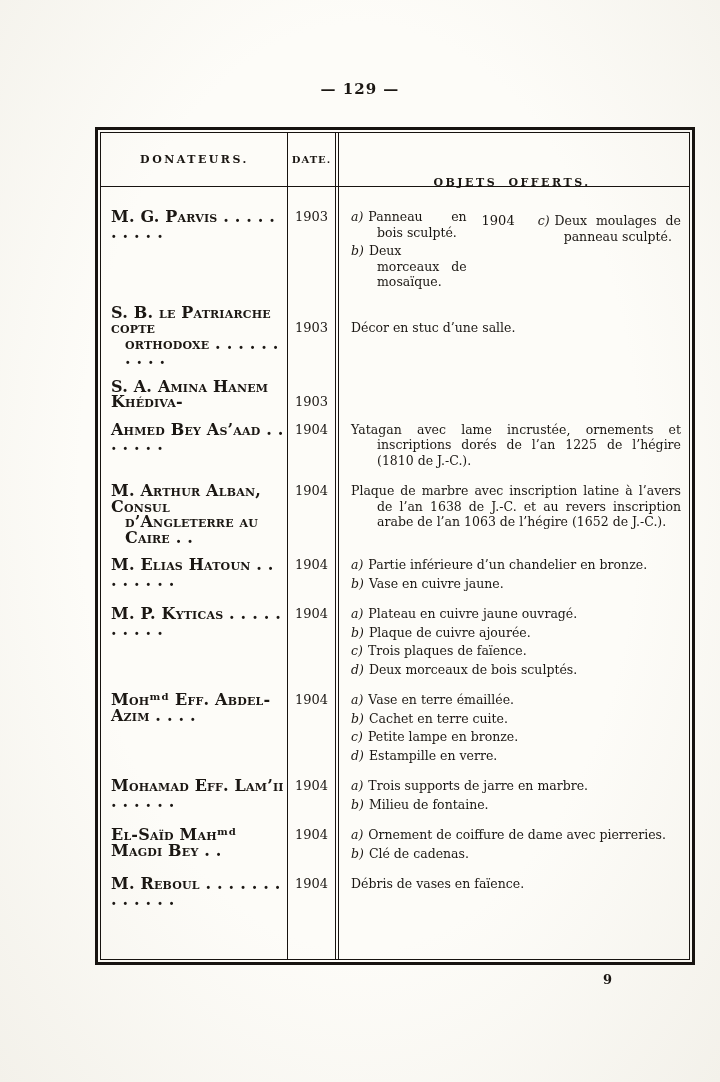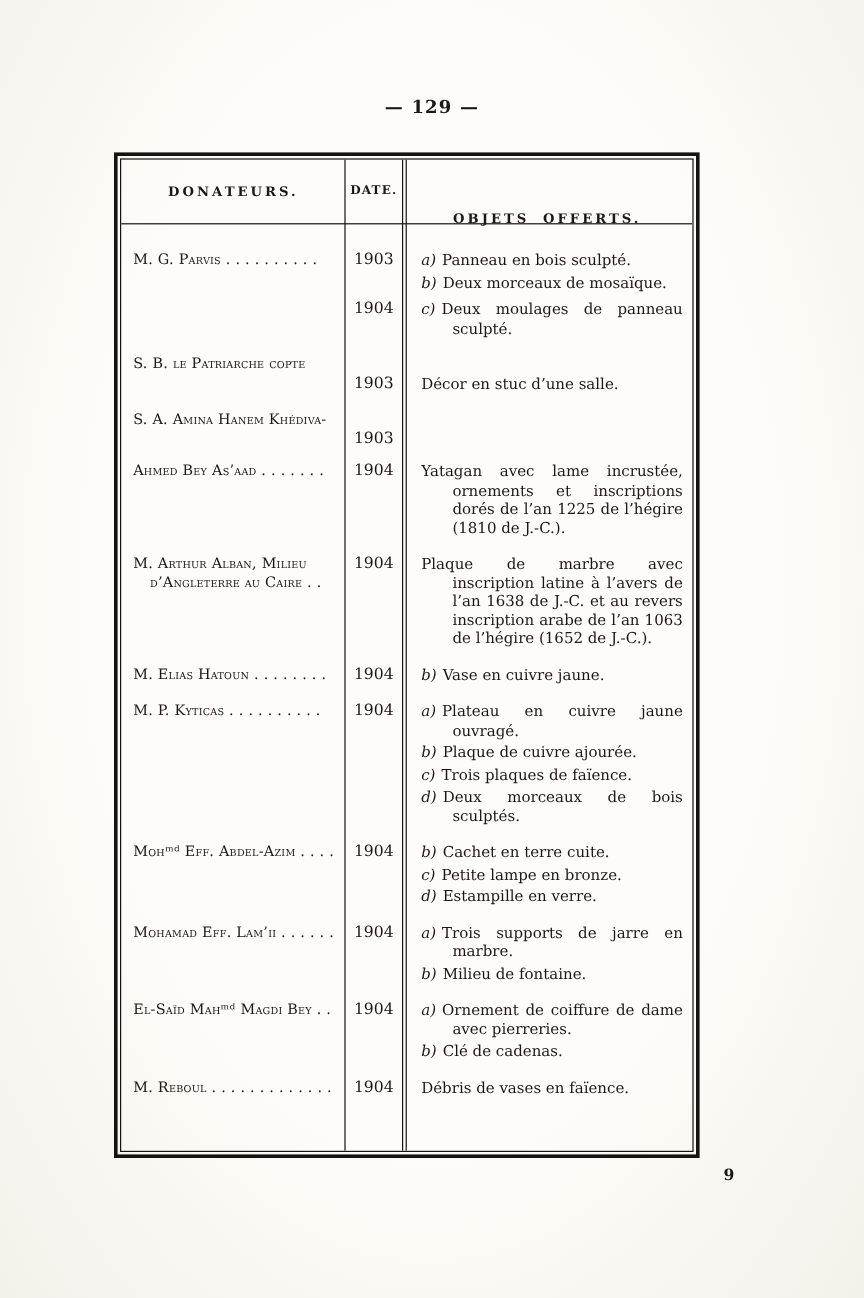--- a/index.html
+++ b/index.html
@@ -13,21 +13,21 @@
   .page{
     position:relative;width:720px;height:1082px;
     background:radial-gradient(ellipse at 50% 45%, #fdfcf8 55%, #f3f1ea 100%);
     overflow:hidden;
   }
   .page-number-top{
     position:absolute;top:80px;left:0;width:100%;
     text-align:center;font-weight:700;font-size:15px;letter-spacing:1px;
   }
   .table-outer{
-    position:absolute;left:95px;top:127px;width:488px;height:838px;
+    position:absolute;left:95px;top:127px;width:600px;height:838px;
     box-sizing:border-box;border:3px solid #171310;padding:2px;
     background:transparent;
   }
   .table-inner{
     position:relative;width:100%;height:100%;box-sizing:border-box;
     border:1px solid #171310;overflow:hidden;
   }
   .vline{position:absolute;top:0;bottom:0;left:186px;width:1px;background:#171310;}
   .vline-double{
     position:absolute;top:0;bottom:0;left:234px;width:4px;
@@ -38,25 +38,25 @@
     border-bottom:1px solid #171310;
   }
   .th{font-size:11px;font-weight:700;text-align:center;letter-spacing:2.5px;word-spacing:5px;}
   .th-donor{width:187px;}
   .th-date{width:47px;letter-spacing:1px;font-size:10px;}
   .th-obj{flex:1;margin-top:46px;}
   .tbody{padding-top:22px;}
   .row{display:flex;margin-bottom:12px;}
   .col-donor{
     width:187px;box-sizing:border-box;padding:0 4px 0 10px;
-    font-variant:small-caps;font-weight:400;font-size:12px;line-height:15.5px;
+    font-variant:small-caps;font-weight:700;font-size:16px;line-height:15.5px;
     letter-spacing:0.2px;
   }
   .donor-line.cont{padding-left:14px;}
-  .col-rest{flex:1;display:flex;flex-direction:column;}
+  .col-rest{flex:1;display:flex;flex-direction:row;}
   .group{display:flex;}
   .group + .group{margin-top:4px;}
   .g-date{width:47px;flex:none;text-align:center;font-size:13px;line-height:15.5px;}
   .g-obj{flex:1;box-sizing:border-box;padding:0 8px 0 16px;font-size:12.5px;line-height:15.5px;}
   .obj-item{padding-left:26px;text-indent:-26px;text-align:justify;margin-bottom:3px;}
   .obj-label{font-style:italic;margin-right:5px;}
   .page-number-bottom{
     position:absolute;top:972px;right:108px;
     font-size:13px;font-weight:700;
   }
@@ -97,20 +97,21 @@
                 <div class="g-date">1904</div>
                 <div class="g-obj">
                   <div class="obj-item"><span class="obj-label">c)</span><span class="obj-text">Deux moulages de panneau sculpté.</span></div>
                 </div>
               </div>
             </div>
           </div>
           <div class="row">
             <div class="col-donor">
               <div class="donor-line">S. B. le Patriarche copte</div>
+              <div class="donor-line cont">orthodoxe . . . . . . . . . .</div>
             </div>
             <div class="col-rest" style="margin-top: 15.5px;">
               <div class="group">
                 <div class="g-date">1903</div>
                 <div class="g-obj">
                   <div class="obj-item"><span class="obj-text">Décor en stuc d’une salle.</span></div>
                 </div>
               </div>
             </div>
           </div>
@@ -132,40 +133,41 @@
               <div class="group">
                 <div class="g-date">1904</div>
                 <div class="g-obj">
                   <div class="obj-item"><span class="obj-text">Yatagan avec lame incrustée, ornements et inscriptions dorés de l’an 1225 de l’hégire (1810 de J.-C.).</span></div>
                 </div>
               </div>
             </div>
           </div>
           <div class="row">
             <div class="col-donor">
-              <div class="donor-line">M. Arthur Alban, Milieu</div>
+              <div class="donor-line">M. Arthur Alban, Consul</div>
               <div class="donor-line cont">d’Angleterre au Caire . .</div>
             </div>
             <div class="col-rest">
               <div class="group">
                 <div class="g-date">1904</div>
                 <div class="g-obj">
                   <div class="obj-item"><span class="obj-text">Plaque de marbre avec inscription latine à l’avers de l’an 1638 de J.-C. et au revers inscription arabe de l’an 1063 de l’hégire (1652 de J.-C.).</span></div>
                 </div>
               </div>
             </div>
           </div>
           <div class="row">
             <div class="col-donor">
               <div class="donor-line">M. Elias Hatoun . . . . . . . .</div>
             </div>
             <div class="col-rest">
               <div class="group">
                 <div class="g-date">1904</div>
                 <div class="g-obj">
+                  <div class="obj-item"><span class="obj-label">a)</span><span class="obj-text">Partie inférieure d’un chandelier en bronze.</span></div>
                   <div class="obj-item"><span class="obj-label">b)</span><span class="obj-text">Vase en cuivre jaune.</span></div>
                 </div>
               </div>
             </div>
           </div>
           <div class="row">
             <div class="col-donor">
               <div class="donor-line">M. P. Kyticas . . . . . . . . . .</div>
             </div>
             <div class="col-rest">
@@ -181,20 +183,21 @@
             </div>
           </div>
           <div class="row">
             <div class="col-donor">
               <div class="donor-line">Mohᵐᵈ Eff. Abdel-Azim . . . .</div>
             </div>
             <div class="col-rest">
               <div class="group">
                 <div class="g-date">1904</div>
                 <div class="g-obj">
+                  <div class="obj-item"><span class="obj-label">a)</span><span class="obj-text">Vase en terre émaillée.</span></div>
                   <div class="obj-item"><span class="obj-label">b)</span><span class="obj-text">Cachet en terre cuite.</span></div>
                   <div class="obj-item"><span class="obj-label">c)</span><span class="obj-text">Petite lampe en bronze.</span></div>
                   <div class="obj-item"><span class="obj-label">d)</span><span class="obj-text">Estampille en verre.</span></div>
                 </div>
               </div>
             </div>
           </div>
           <div class="row">
             <div class="col-donor">
               <div class="donor-line">Mohamad Eff. Lam’ii . . . . . .</div>

